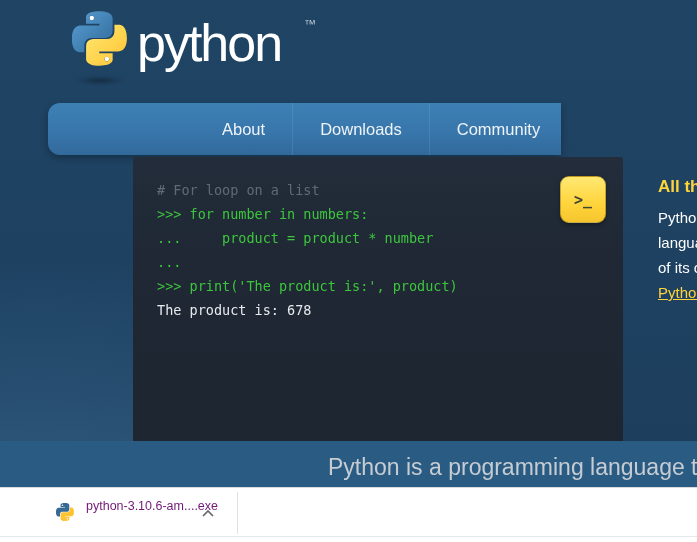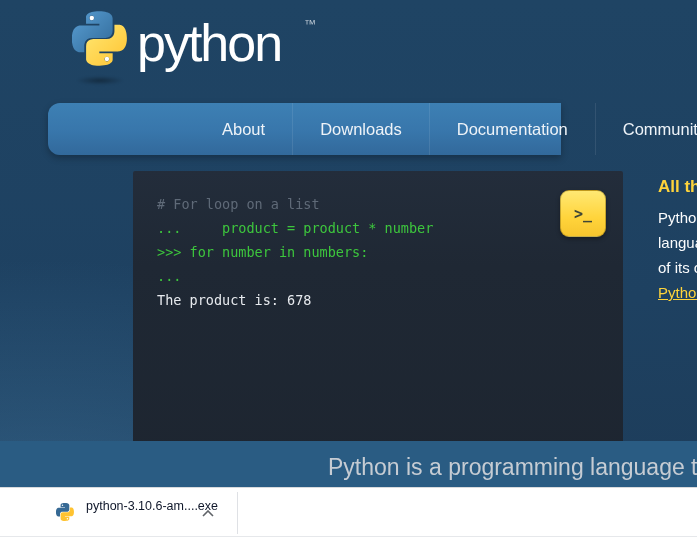--- a/index.html
+++ b/index.html
@@ -20,21 +20,21 @@
   .tm{position:absolute;left:288px;top:17px;color:#b9c6d2;font-size:12px;}
   
   .mainnav{position:absolute;left:48px;top:103px;width:513px;height:52px;
     background:linear-gradient(180deg,#3d80b4 0%,#3876ab 55%,#32699b 100%);
     border-radius:12px 0 0 12px;box-shadow:0 3px 7px rgba(0,0,0,.28);
     display:flex;align-items:stretch;padding-left:146px;box-sizing:border-box;}
   .mainnav .nav-item{display:flex;align-items:center;padding:0 27px;color:#eef3f8;font-size:16.5px;
     cursor:pointer;border-left:1px solid rgba(255,255,255,.09);white-space:nowrap;}
   .mainnav .nav-item:first-child{border-left:1px solid transparent;}
   
-  .console{position:absolute;left:133px;top:171px;width:490px;height:318px;box-sizing:border-box;
+  .console{position:absolute;left:133px;top:157px;width:490px;height:318px;box-sizing:border-box;
     background:linear-gradient(180deg,#232d3b 0%,#1f2834 30%,#1d2530 100%);
     padding:21px 20px 0 24px;border-radius:2px;}
   .code-line{font-family:"DejaVu Sans Mono",monospace;font-size:13.5px;line-height:24px;
     white-space:pre;color:#3dc63d;}
   .code-line[data-type="comment"]{color:#5f6a78;}
   .code-line[data-type="output"]{color:#e7eaee;}
   .launch-btn{position:absolute;left:427px;top:19px;width:46px;height:47px;box-sizing:border-box;
     border-radius:9px;border:1px solid rgba(90,70,0,.35);cursor:pointer;
     background:linear-gradient(180deg,#ffe873 0%,#ffd festival43b 60%,#f6c52e 100%);
     background:linear-gradient(180deg,#ffe873 0%,#ffd43b 60%,#f6c52e 100%);
@@ -51,21 +51,21 @@
   
   .intro-band{position:absolute;left:0;top:441px;width:697px;height:46px;background:#2a5c83;overflow:hidden;}
   .intro-text{position:absolute;left:328px;top:13px;color:#c6ccd3;font-size:23px;white-space:nowrap;}
   
   .shelf{position:absolute;left:0;top:487px;width:697px;height:55px;background:#ffffff;
     border-top:1px solid #d8dadd;box-sizing:border-box;}
   .shelf-item{position:absolute;left:0;top:0;height:100%;width:237px;cursor:pointer;
     display:flex;align-items:center;}
   .file-icon{position:absolute;left:56px;top:15px;width:18px;height:18px;}
   .file-name{position:absolute;left:86px;top:0;height:35px;display:flex;align-items:center;
-    color:#0f172a;font-size:12.5px;}
+    color:#701a75;font-size:12.5px;}
   .shelf-chevron{position:absolute;left:199px;top:16px;width:18px;height:18px;cursor:pointer;
     display:flex;align-items:center;justify-content:center;}
   .shelf-sep{position:absolute;left:237px;top:4px;width:1px;height:42px;background:#dfe1e5;}
   .shelf-bottomline{position:absolute;left:0;bottom:5px;width:100%;height:1px;background:#e6e8eb;}
 </style>
 </head>
 <body>
 
 <div class="site-header">
   <div class="logo-shadow"></div>
@@ -87,30 +87,30 @@
       <circle cx="71.1" cy="97.9" r="4.6" fill="#ffffff"></circle>
     </svg>
   </div>
   <div class="wordmark">python</div>
   <div class="tm">™</div>
 </div>
 
 <div class="mainnav">
     <div class="nav-item">About</div>
     <div class="nav-item">Downloads</div>
-    <div class="nav-item">Documentation</div>
     <div class="nav-item">Community</div>
   </div>
 
 <div class="console">
   <div>
       <div class="code-line" data-type="comment"># For loop on a list</div>
+      <div class="code-line" data-type="code">&gt;&gt;&gt; for number in numbers:</div>
       <div class="code-line" data-type="code">...     product = product * number</div>
-      <div class="code-line" data-type="code">&gt;&gt;&gt; for number in numbers:</div>
       <div class="code-line" data-type="code">...</div>
+      <div class="code-line" data-type="code">&gt;&gt;&gt; print('The product is:', product)</div>
       <div class="code-line" data-type="output">The product is: 678</div>
     </div>
   <div class="launch-btn">
     <span>&gt;_</span>
   </div>
 </div>
 
 <div class="promo">
   <div class="promo-heading">All the Flow You'd Expect</div>
   <div class="promo-lines">

